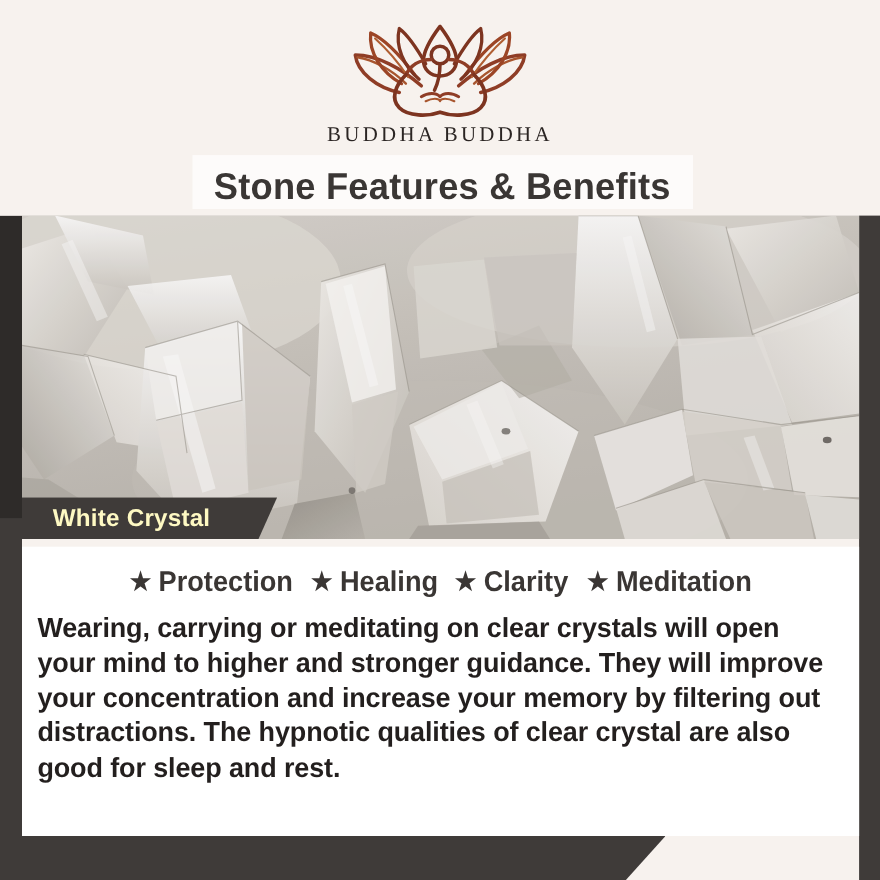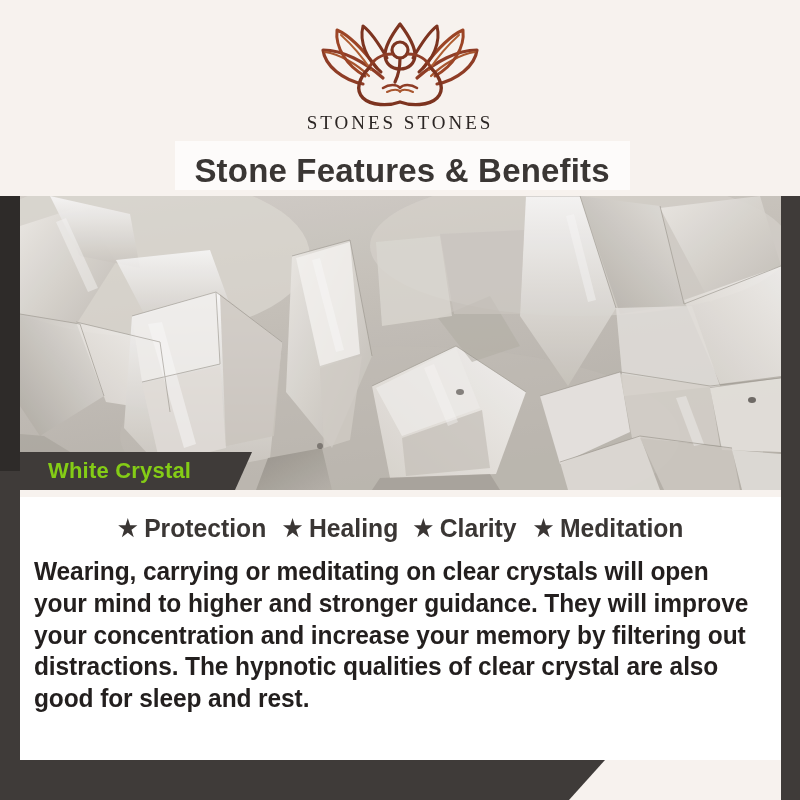--- a/index.html
+++ b/index.html
@@ -129,21 +129,21 @@
     top: 452px;
     left: 20px;
     width: 232px;
     height: 38px;
     background: #3f3b39;
     clip-path: polygon(0 0, 100% 0, calc(100% - 17px) 100%, 0 100%);
     display: flex;
     align-items: center;
   }
   .stone-banner-text {
-    color: #84cc16;
+    color: #fef9c3;
     font-size: 22px;
     font-weight: bold;
     padding-left: 28px;
     letter-spacing: 0.2px;
   }
 
   
   .content {
     position: absolute;
     top: 497px;
@@ -233,21 +233,21 @@
 
             <path d="M95 36 C95 46 93 54 90 60" stroke="#7d3420" stroke-width="3.2"></path>
 
             <path d="M64 46 C54 56 50 68 58 76 C66 84 84 84 95 80 C106 84 124 84 132 76 C140 68 136 56 126 46" stroke="#7d3420" stroke-width="3.4"></path>
 
             <path d="M78 66 C84 62 92 62 95 66 C98 62 106 62 112 66" stroke="#8f3d26" stroke-width="2.6"></path>
             <path d="M82 70 C88 67 94 67 95 70 C96 67 102 67 108 70" stroke="#a8562f" stroke-width="2"></path>
           </g>
         </svg>
       </span>
-      <div class="brand-name">STONES STONES</div>
+      <div class="brand-name">BUDDHA BUDDHA</div>
     </div>
   </div>
 
   <div class="title-band">
     <div class="title-text">Stone Features &amp; Benefits</div>
   </div>
 
   <div class="photo">
     <svg width="761" height="294" viewBox="0 0 761 294" xmlns="http://www.w3.org/2000/svg">
       <defs>

